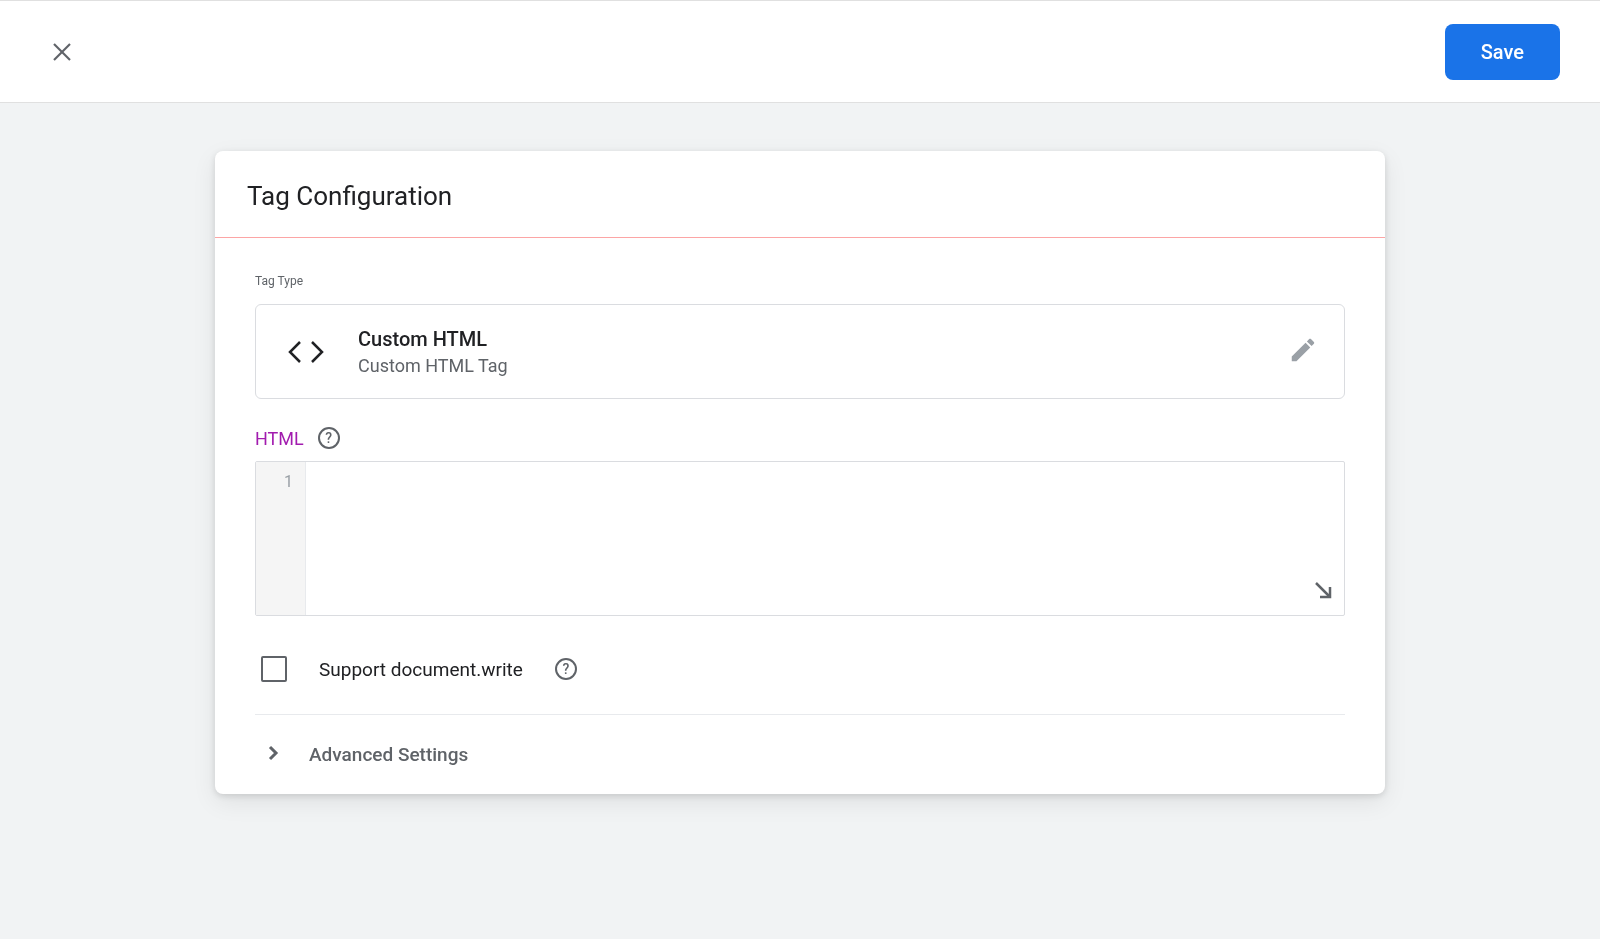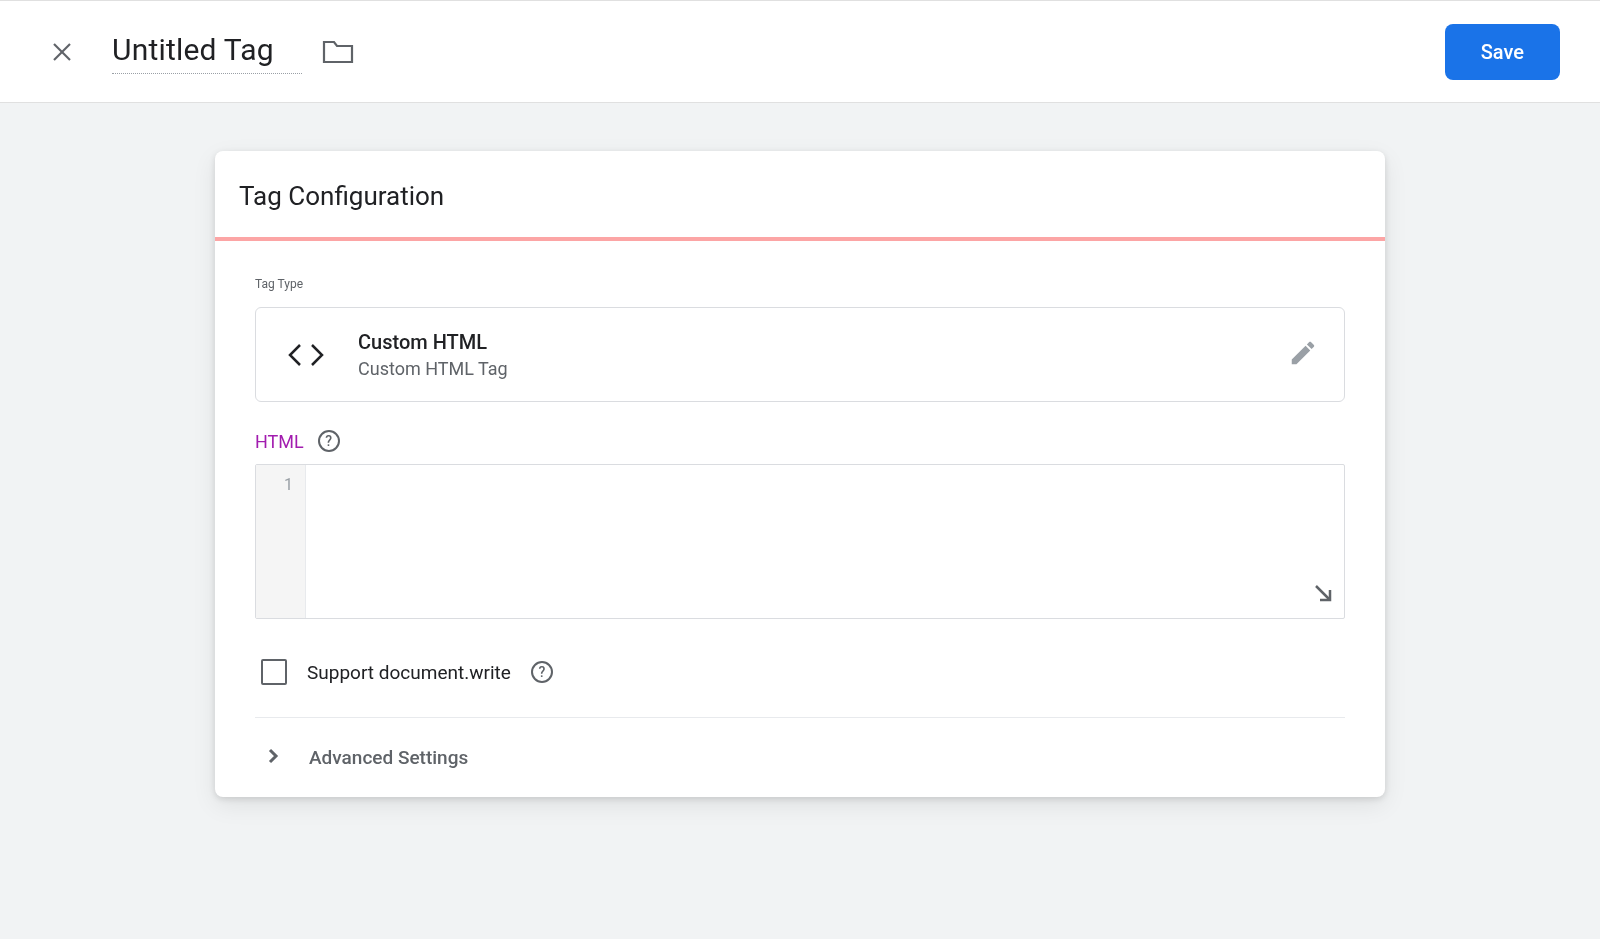--- a/index.html
+++ b/index.html
@@ -19,21 +19,21 @@
     .close-btn { width: 28px; height: 28px; display: flex; align-items: center; justify-content: center; cursor: pointer; color: #5f6368; margin-right: 36px; }
     .close-btn svg { width: 24px; height: 24px; stroke: #5f6368; stroke-width: 2.2; }
     .title-wrap { display: flex; align-items: center; gap: 18px; }
     .title-input { font-size: 30px; color: #202124; border: none; outline: none; border-bottom: 1px dotted #9aa0a6; padding: 2px 0 6px 0; background: transparent; width: 190px; letter-spacing: 0.2px; }
     .folder-btn { width: 36px; height: 36px; display: flex; align-items: center; justify-content: center; cursor: pointer; }
     .folder-btn svg { width: 34px; height: 30px; fill: none; stroke: #5f6368; stroke-width: 2.2; }
     .save-btn { position: absolute; right: 40px; background: #1a73e8; color: #fff; border: none; font-size: 20px; padding: 16px 36px; border-radius: 8px; cursor: pointer; font-weight: 500; }
 
     
     .card { background: #fff; border-radius: 8px; width: 1170px; margin: 48px auto 0; box-shadow: 0 2px 6px rgba(0,0,0,0.12), 0 8px 24px rgba(0,0,0,0.08); overflow: hidden; }
-    .card-header { padding: 30px 24px 26px; border-bottom: 4px solid #fca5a5; }
+    .card-header { padding: 30px 32px 26px; border-bottom: 1px solid #fca5a5; }
     .card-title { font-size: 26px; color: #202124; font-weight: 400; }
     .card-body { padding: 36px 40px 0; }
 
     .label-small { font-size: 12px; color: #5f6368; margin-bottom: 16px; }
 
     .type-selector { border: 1px solid #dadce0; border-radius: 6px; padding: 22px 26px; display: flex; align-items: center; cursor: pointer; margin-bottom: 28px; }
     .type-icon { width: 48px; height: 48px; display: flex; align-items: center; justify-content: center; margin-right: 28px; }
     .type-icon svg { width: 40px; height: 28px; stroke: #202124; stroke-width: 2.5; fill: none; }
     .type-text { flex: 1; }
     .type-name { font-size: 20px; color: #202124; font-weight: 500; margin-bottom: 4px; }
@@ -44,46 +44,38 @@
     .html-label-row { display: flex; align-items: center; gap: 14px; margin-bottom: 12px; }
     .html-label { font-size: 18px; color: #a21caf; }
     .help-icon { width: 22px; height: 22px; border: 2px solid #5f6368; border-radius: 50%; display: flex; align-items: center; justify-content: center; font-size: 14px; color: #5f6368; font-weight: 500; cursor: pointer; }
 
     .code-editor { border: 1px solid #dadce0; border-radius: 2px; height: 155px; display: flex; position: relative; }
     .gutter { width: 50px; background: #f5f5f5; border-right: 1px solid #e8eaed; padding: 10px 12px 0 0; text-align: right; color: #9aa0a6; font-family: 'Roboto Mono', monospace; font-size: 16px; }
     .code-area { flex: 1; padding: 10px; font-family: 'Roboto Mono', monospace; font-size: 16px; }
     .resize-handle { position: absolute; right: 10px; bottom: 10px; color: #5f6368; cursor: nwse-resize; }
     .resize-handle svg { width: 22px; height: 22px; stroke: #5f6368; stroke-width: 2.5; fill: none; }
 
-    .checkbox-row { display: flex; align-items: center; gap: 20px; padding: 40px 0 32px 6px; border-bottom: 1px solid #e8eaed; }
+    .checkbox-row { display: flex; align-items: center; gap: 32px; padding: 40px 0 32px 6px; border-bottom: 1px solid #e8eaed; }
     .checkbox { width: 26px; height: 26px; border: 2.5px solid #5f6368; border-radius: 2px; cursor: pointer; }
     .checkbox-label { font-size: 19px; color: #202124; }
 
     .advanced-row { display: flex; align-items: center; gap: 28px; padding: 28px 0 28px 10px; cursor: pointer; }
     .chevron { color: #5f6368; }
     .chevron svg { width: 16px; height: 16px; stroke: #5f6368; stroke-width: 3; fill: none; }
     .advanced-label { font-size: 19px; color: #5f6368; font-weight: 500; }
   </style>
 </head>
 <body>
 
 <div class="header">
   <div class="close-btn">
     <svg viewBox="0 0 24 24">
         <line x1="4" y1="4" x2="20" y2="20"></line>
         <line x1="20" y1="4" x2="4" y2="20"></line>
       </svg>
-  </div>
-  <div class="title-wrap">
-    <input class="title-input" value="Untitled Tag" style="">
-    <div class="folder-btn">
-      <svg viewBox="0 0 34 28">
-          <path d="M3 4 L13 4 L16 8 L31 8 L31 24 L3 24 Z"></path>
-        </svg>
-    </div>
   </div>
   <button class="save-btn">Save</button>
 </div>
 
 <div class="card">
   <div class="card-header">
     <div class="card-title">Tag Configuration</div>
   </div>
   <div class="card-body">
 

